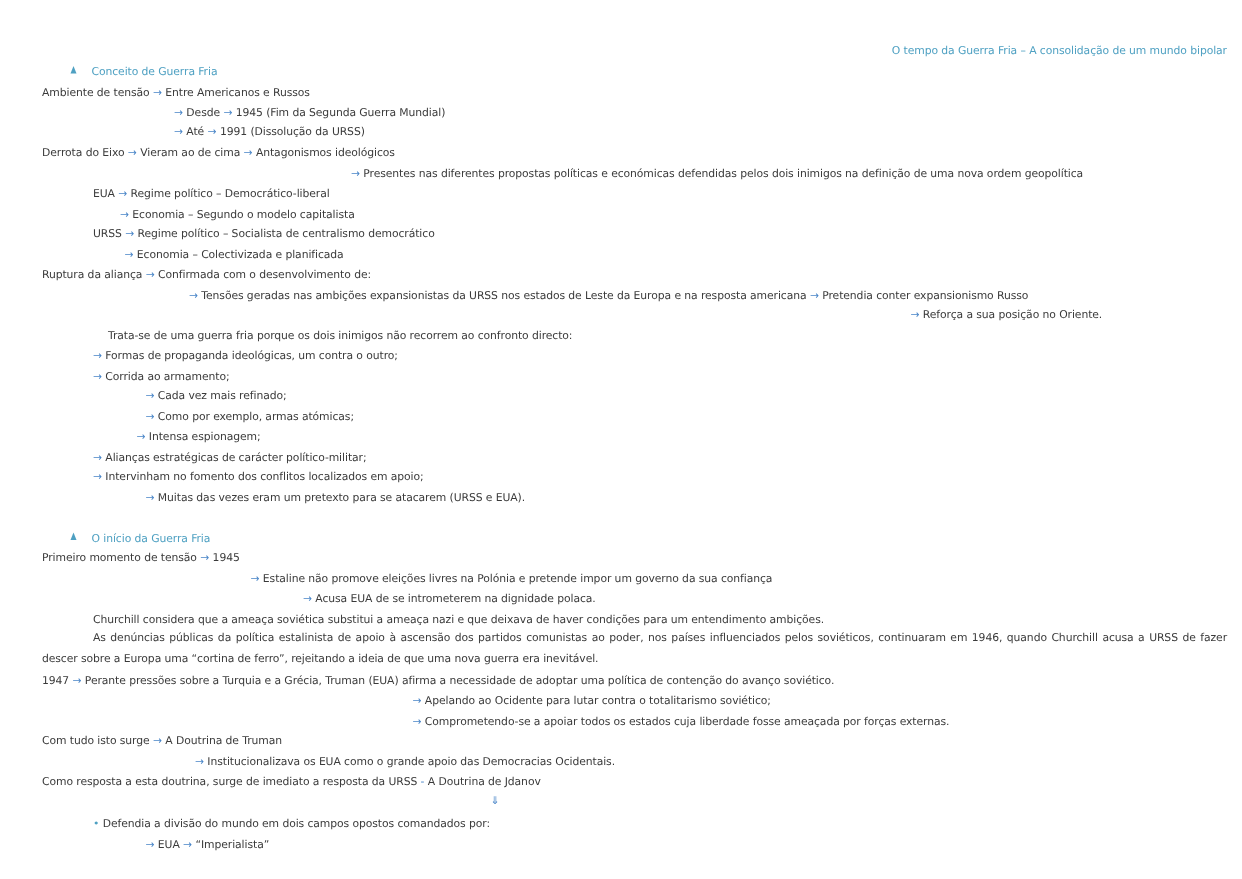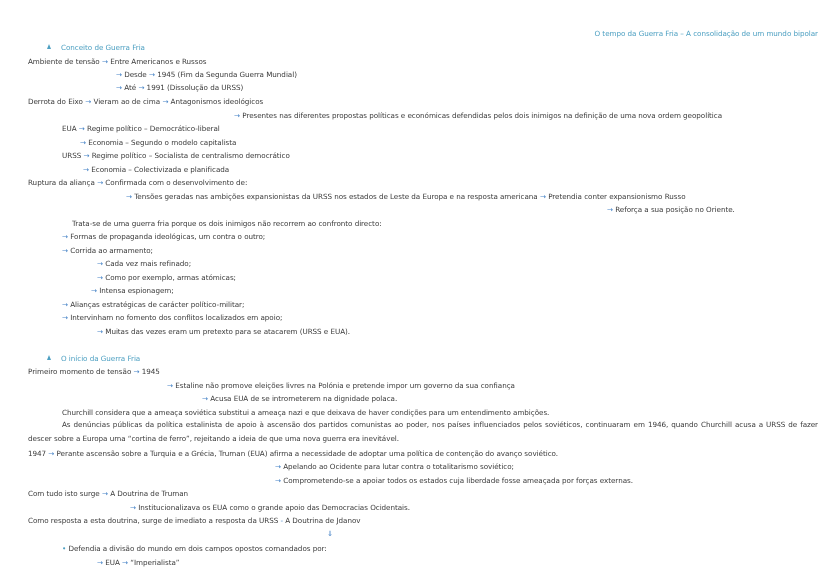--- a/index.html
+++ b/index.html
@@ -47,21 +47,21 @@
 <div class="line" style="left:62px; top:313px;"><span class="arr">→</span> <span>Intervinham no fomento dos conflitos localizados em apoio;</span></div>
 <div class="line" style="left:97px; top:327px;"><span class="arr">→</span> <span>Muitas das vezes eram um pretexto para se atacarem (URSS e EUA).</span></div>
 
 <div class="line heading" style="left:47px; top:354px;"><span class="tri"></span><span>O início da Guerra Fria</span></div>
 
 <div class="line" style="left:28px; top:367px;"><span>Primeiro momento de tensão</span> <span class="arr">→</span> <span>1945</span></div>
 <div class="line" style="left:167px; top:381px;"><span class="arr">→</span> <span>Estaline não promove eleições livres na Polónia e pretende impor um governo da sua confiança</span></div>
 <div class="line" style="left:202px; top:394px;"><span class="arr">→</span> <span>Acusa EUA de se intrometerem na dignidade polaca.</span></div>
 <div class="line" style="left:62px; top:408px;">Churchill considera que a ameaça soviética substitui a ameaça nazi e que deixava de haver condições para um entendimento ambições.</div>
 <div class="justify" style="top:418px; text-indent:34px;">As denúncias públicas da política estalinista de apoio à ascensão dos partidos comunistas ao poder, nos países influenciados pelos soviéticos, continuaram em 1946, quando Churchill acusa a URSS de fazer descer sobre a Europa uma “cortina de ferro”, rejeitando a ideia de que uma nova guerra era inevitável.</div>
-<div class="line" style="left:28px; top:449px;"><span>1947</span> <span class="arr">→</span> <span>Perante ascensão sobre a Turquia e a Grécia, Truman (EUA) afirma a necessidade de adoptar uma política de contenção do avanço soviético.</span></div>
+<div class="line" style="left:28px; top:449px;"><span>1947</span> <span class="arr">→</span> <span>Perante pressões sobre a Turquia e a Grécia, Truman (EUA) afirma a necessidade de adoptar uma política de contenção do avanço soviético.</span></div>
 <div class="line" style="left:275px; top:462px;"><span class="arr">→</span> <span>Apelando ao Ocidente para lutar contra o totalitarismo soviético;</span></div>
 <div class="line" style="left:275px; top:476px;"><span class="arr">→</span> <span>Comprometendo-se a apoiar todos os estados cuja liberdade fosse ameaçada por forças externas.</span></div>
 <div class="line" style="left:28px; top:489px;"><span>Com tudo isto surge</span> <span class="arr">→</span> <span>A Doutrina de Truman</span></div>
 <div class="line" style="left:130px; top:503px;"><span class="arr">→</span> <span>Institucionalizava os EUA como o grande apoio das Democracias Ocidentais.</span></div>
 <div class="line" style="left:28px; top:516px;"><span>Como resposta a esta doutrina, surge de imediato a resposta da URSS</span> <span class="arr">-</span> <span>A Doutrina de Jdanov</span></div>
 <div class="line dnarrow" style="left:327px; top:529px;">⇓</div>
 <div class="line" style="left:62px; top:544px;"><span class="bullet">•</span> <span>Defendia a divisão do mundo em dois campos opostos comandados por:</span></div>
 <div class="line" style="left:97px; top:558px;"><span class="arr">→</span> <span>EUA</span> <span class="arr">→</span> <span>“Imperialista”</span></div>
 
 </body></html>

